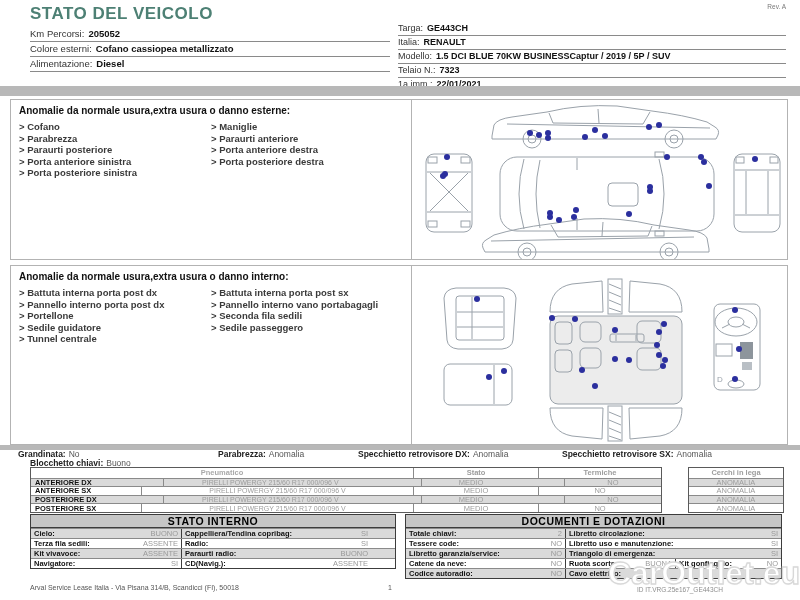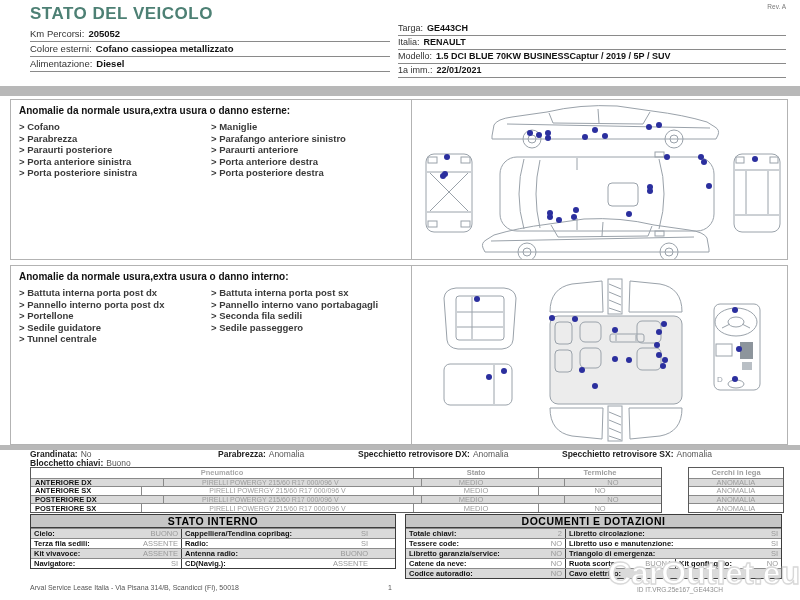--- a/index.html
+++ b/index.html
@@ -116,41 +116,44 @@
   </div>
   <div class="hrow">
     <span class="lbl">Italia:</span>
     <span class="val">RENAULT</span>
   </div>
   <div class="hrow">
     <span class="lbl">Modello:</span>
     <span class="val">1.5 DCI BLUE 70KW BUSINESSCaptur / 2019 / 5P / SUV</span>
   </div>
   <div class="hrow">
+    <span class="lbl">Telaio N.:</span>
+    <span class="val">7323</span>
+  </div>
+  <div class="hrow">
     <span class="lbl">1a imm.:</span>
     <span class="val">22/01/2021</span>
   </div>
 </div>
 
 <div class="abs band band1"></div>
 
 <div class="abs anom-box box-ext">
   <div class="anom-left">
     <div class="anom-title">Anomalie da normale usura,extra usura o danno esterne:</div>
     <div class="anom-cols">
       <div class="anom-col">
         <div class="anom-item">&gt; Cofano</div>
         <div class="anom-item">&gt; Parabrezza</div>
         <div class="anom-item">&gt; Paraurti posteriore</div>
         <div class="anom-item">&gt; Porta anteriore sinistra</div>
         <div class="anom-item">&gt; Porta posteriore sinistra</div>
       </div>
       <div class="anom-col">
         <div class="anom-item">&gt; Maniglie</div>
-        <div class="anom-item">&gt; Parafango anteriore sinistro</div>
         <div class="anom-item">&gt; Paraurti anteriore</div>
         <div class="anom-item">&gt; Porta anteriore destra</div>
         <div class="anom-item">&gt; Porta posteriore destra</div>
       </div>
     </div>
   </div>
   <div class="anom-right">
     <svg class="diagram" width="377" height="159" viewBox="0 0 377 159">
 
       <path class="sketch" d="M80,36 L82,25 Q85,19 100,17 L135,12 Q168,4 205,6 L240,11 Q272,15 295,22 L303,27 Q308,30 306,35 L304,39 L80,39 Z"></path>
@@ -305,21 +308,21 @@
         <circle cx="183" cy="120" r="3" fill="#2b2f9e"></circle>
         <circle cx="323" cy="44" r="3" fill="#2b2f9e"></circle>
         <circle cx="327" cy="83" r="3" fill="#2b2f9e"></circle>
         <circle cx="323" cy="113" r="3" fill="#2b2f9e"></circle>
       </svg>
   </div>
 </div>
 
 <div class="abs band band2"></div>
 
-<div class="abs stat" style="left:30px; top:449px;">
+<div class="abs stat" style="left:18px; top:449px;">
   <span class="lbl">Grandinata:</span><span class="val">No</span>
 </div>
 <div class="abs stat" style="left:218px; top:449px;">
   <span class="lbl">Parabrezza:</span><span class="val">Anomalia</span>
 </div>
 <div class="abs stat" style="left:358px; top:449px;">
   <span class="lbl">Specchietto retrovisore DX:</span><span class="val">Anomalia</span>
 </div>
 <div class="abs stat" style="left:562px; top:449px;">
   <span class="lbl">Specchietto retrovisore SX:</span><span class="val">Anomalia</span>
@@ -399,21 +402,21 @@
         <span class="blbl">Radio:</span>
         <span class="bval w55">SI</span>
       </div>
   </div>
   <div class="brow alt">
     <div class="bpair p1l">
         <span class="blbl">Kit vivavoce:</span>
         <span class="bval w55">ASSENTE</span>
       </div>
     <div class="bpair p2l">
-        <span class="blbl">Antenna radio:</span>
+        <span class="blbl">Paraurti radio:</span>
         <span class="bval w55">BUONO</span>
       </div>
   </div>
   <div class="brow">
     <div class="bpair p1l">
         <span class="blbl">Navigatore:</span>
         <span class="bval w55">SI</span>
       </div>
     <div class="bpair p2l">
         <span class="blbl">CD(Navig.):</span>

